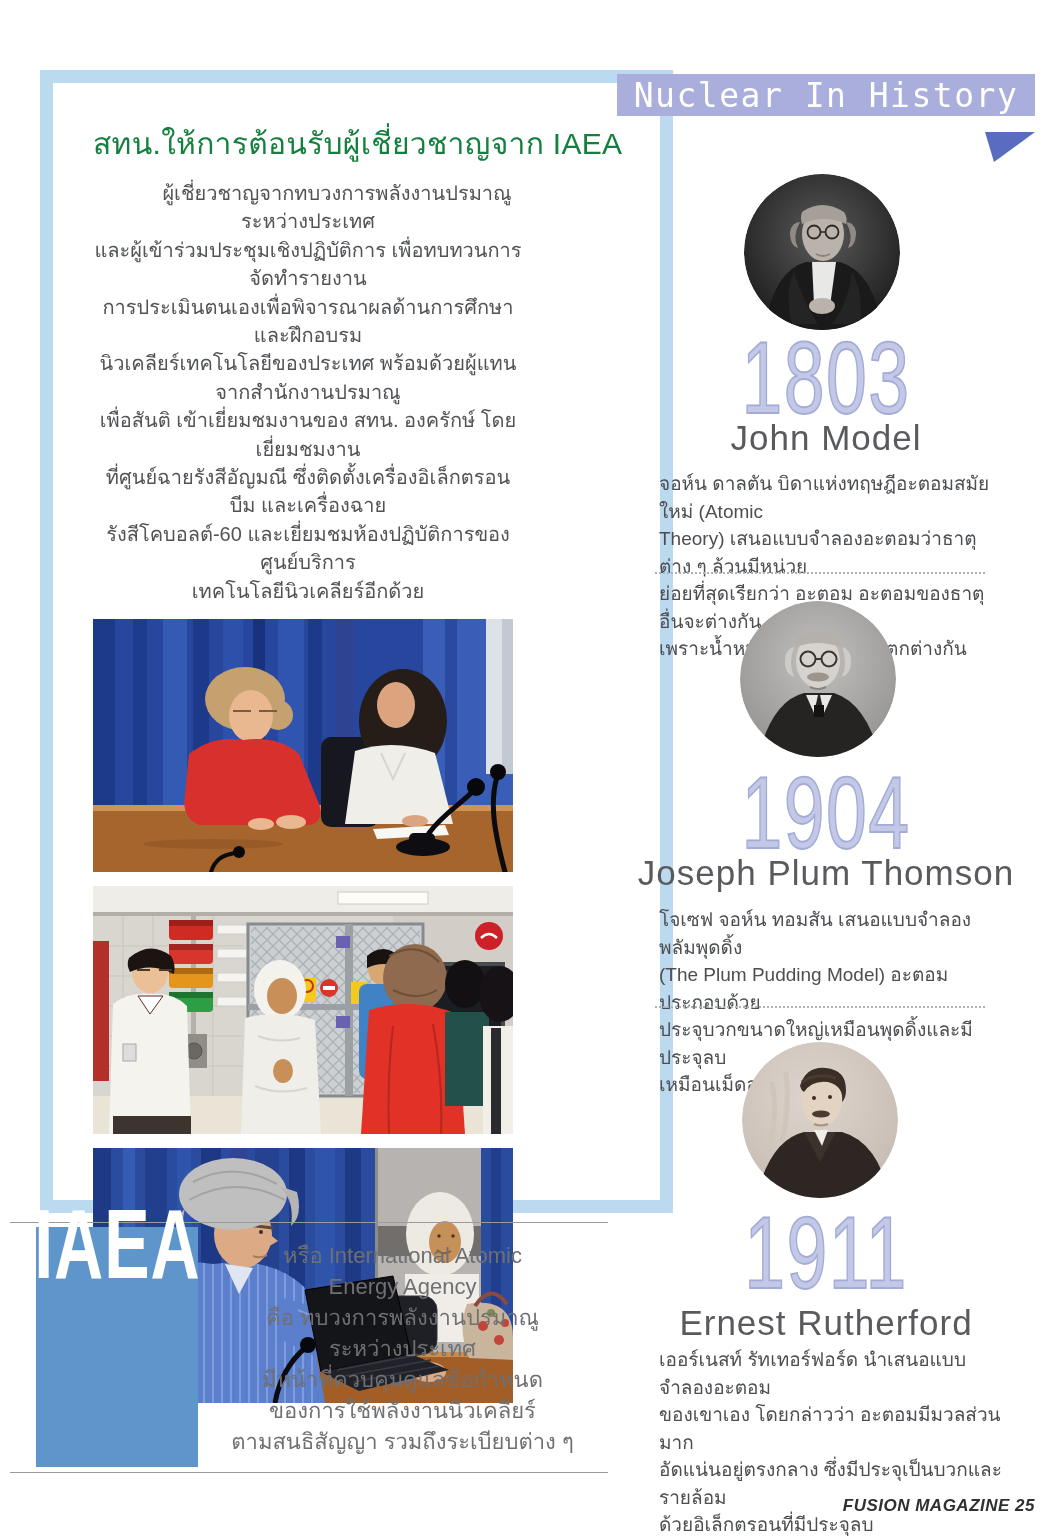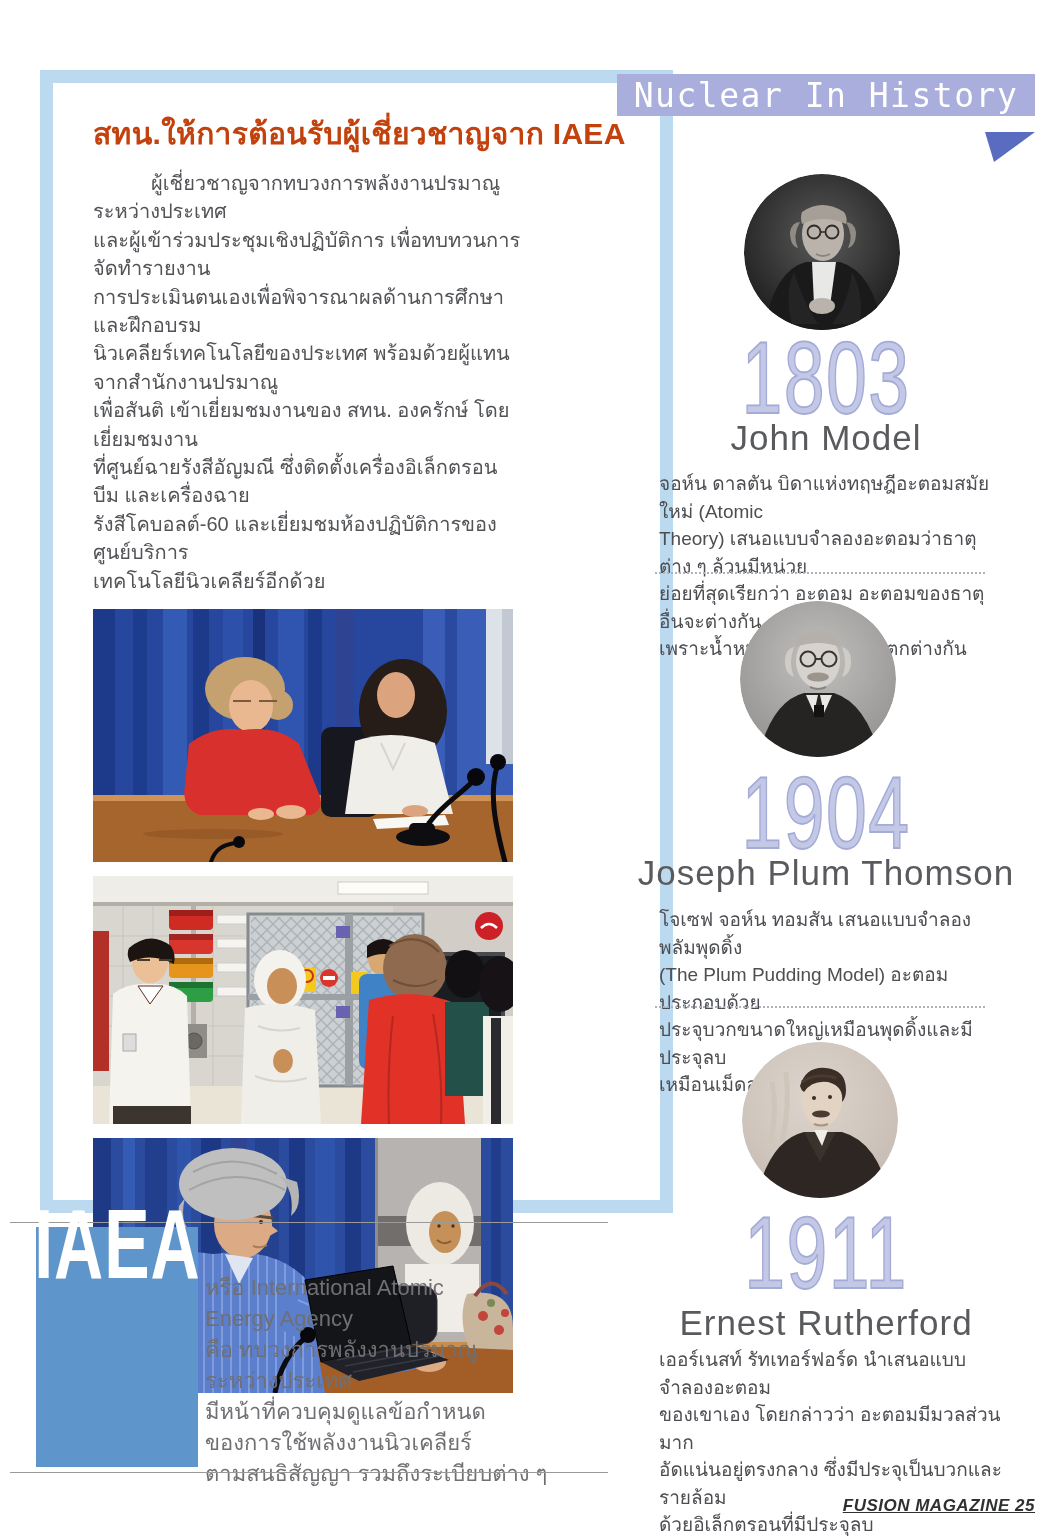--- a/index.html
+++ b/index.html
@@ -10,26 +10,26 @@
   }
   .abs{position:absolute;}
 
   
   .article-box{
     left:40px;top:70px;width:534px;height:1090px;
     border:13px solid #bcdaef;background:#fff;
     padding:27px 33px 0 40px;
   }
   .article-title{
-    margin:0 0 12px 0;font-size:30px;font-weight:700;color:#c2410c;
+    margin:10px 0 12px 0;font-size:30px;font-weight:400;color:#15803d;
     letter-spacing:.3px;white-space:nowrap;
   }
   .article-body{
     margin:0;font-size:20px;line-height:28.4px;color:#515356;
-    white-space:pre-line;text-indent:58px;width:430px;
+    white-space:pre-line;text-indent:58px;width:430px;text-align:center;
   }
   .photo-frame{margin-top:14px;width:420px;line-height:0;}
   .photo-frame svg{display:block;}
 
   
   .ribbon{
     left:617px;top:74px;width:418px;height:42px;background:#a9aedd;
     display:flex;align-items:center;justify-content:center;
   }
   .ribbon span{
@@ -69,28 +69,28 @@
   .iaea-square{
     left:36px;top:1227px;width:162px;height:240px;background:#5e96cc;
     display:flex;justify-content:center;
   }
   .iaea-square span{
     color:#fff;font-weight:800;font-size:74px;letter-spacing:1px;
     transform:scale(.92,1.32);transform-origin:50% 50%;
     font-family:"Liberation Sans","DejaVu Sans",sans-serif;
   }
   .iaea-text{
-    left:205px;top:1272px;width:395px;margin:0;text-align:left;
+    left:205px;top:1240px;width:395px;margin:0;text-align:center;
     font-size:22px;line-height:31px;color:#6f7073;white-space:pre-line;
   }
 
   
   .page-footer{
     right:25px;top:1496px;font-size:17px;font-weight:700;font-style:italic;
-    color:#2f3032;letter-spacing:.5px;text-decoration:underline;
+    color:#2f3032;letter-spacing:.5px;
   }
 </style>
 </head>
 <body>
 
 <section class="abs article-box">
   <h1 class="article-title">สทน.ให้การต้อนรับผู้เชี่ยวชาญจาก IAEA</h1>
   <p class="article-body">ผู้เชี่ยวชาญจากทบวงการพลังงานปรมาณูระหว่างประเทศ
 และผู้เข้าร่วมประชุมเชิงปฏิบัติการ เพื่อทบทวนการจัดทำรายงาน
 การประเมินตนเองเพื่อพิจารณาผลด้านการศึกษาและฝึกอบรม

